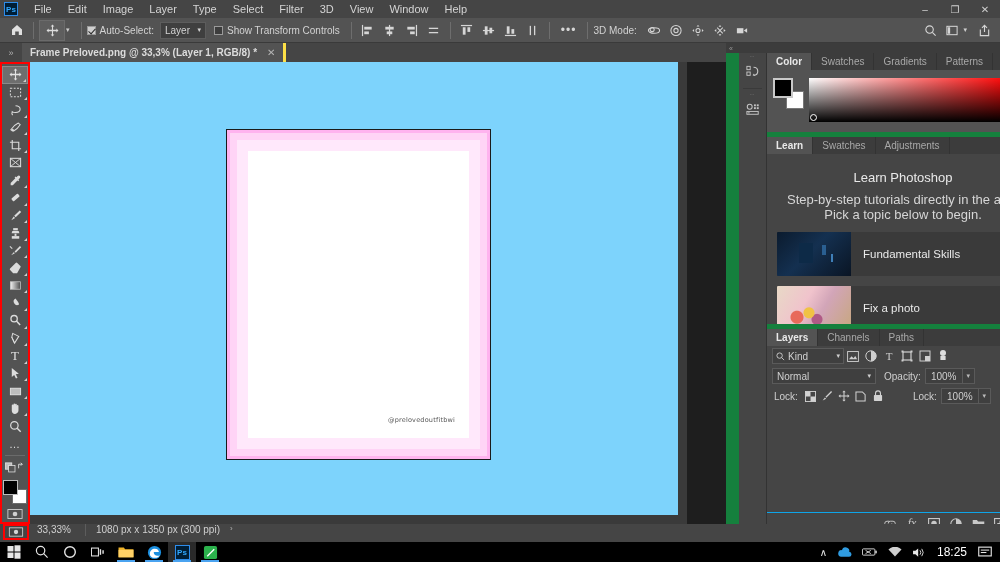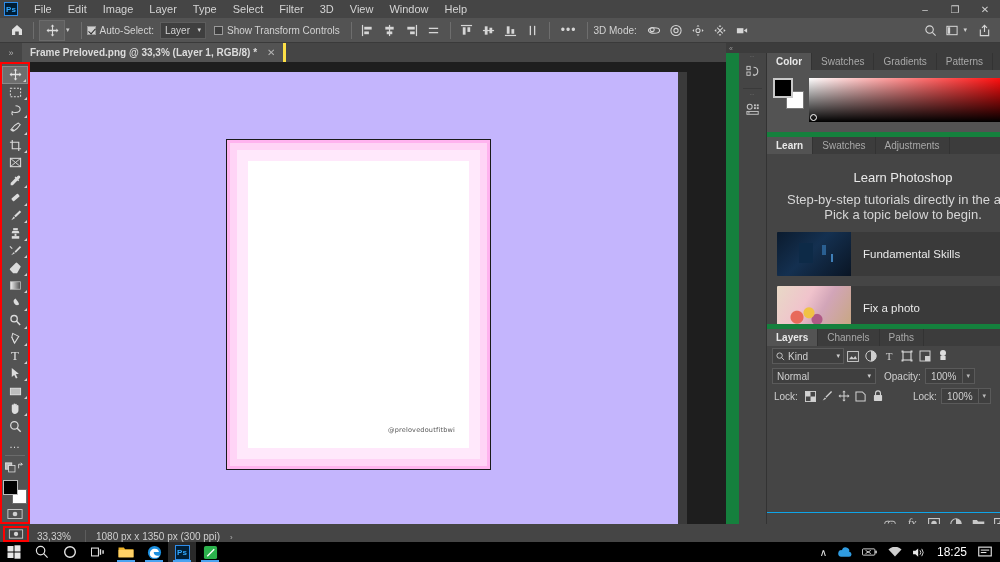--- a/index.html
+++ b/index.html
@@ -97,22 +97,22 @@
     border-left:3px solid transparent; border-bottom:3px solid #cfcfcf;
   }
   .tool-sep { width:20px; height:1px; background:#6b6b6b; margin:2px 0; }
   .swatches { position:relative; width:26px; height:26px; margin-top:4px; }
   .sw-fg { position:absolute; left:1px; top:1px; width:15px; height:15px; background:#000; border:1px solid #bdbdbd; }
   .sw-bg { position:absolute; left:10px; top:10px; width:15px; height:15px; background:#fff; border:1px solid #6d6d6d; }
   .qmask { width:22px; height:16px; display:flex; align-items:center; justify-content:center; margin-top:4px; }
 
   
   .canvas-area {
-    position:absolute; top:72px; left:30px; width:657px; height:462px;
-    background:#c4b5fd;
+    position:absolute; top:62px; left:30px; width:657px; height:462px;
+    background:#7dd3fc;
   }
   .artboard {
     position:absolute; left:197px; top:68px; width:263px; height:329px;
     background:#ffffff;
     box-shadow:0 0 0 1px #1a1a1a;
   }
   .frame-outer { position:absolute; inset:0; background:#ffb3ef; }
   .frame-mid { position:absolute; inset:3px; background:#ffd4f6; }
   .frame-in2 { position:absolute; inset:7px; background:#ffe8fb; }
   .frame-white { position:absolute; inset:11px; background:#ffffff; }
@@ -250,21 +250,21 @@
   .layers-footer {
     position:absolute; bottom:0; left:0; width:272px; height:22px;
     background:#454545; display:flex; align-items:center; justify-content:flex-end;
     padding-right:6px; border-top:1px solid #0ea5e9;
   }
   .lf-ico { width:22px; height:20px; display:flex; align-items:center; justify-content:center; color:#c8c8c8; font-size:11px; }
 
   
   .statusbar {
     position:absolute; top:524px; left:0; width:1000px; height:18px;
-    background:#454545; display:flex; align-items:flex-end; font-size:10px; color:#cfcfcf;
+    background:#454545; display:flex; align-items:flex-start; font-size:10px; color:#cfcfcf;
   }
   .sb-qm { width:26px; height:16px; margin-left:3px; border:2px solid #ff0000;
     display:flex; align-items:center; justify-content:center; color:#d4d4d4; font-size:10px; }
   .sb-zoom { width:56px; padding-left:8px; }
   .sb-sep { width:1px; height:12px; background:#5d5d5d; }
   .sb-size { padding:0 10px; }
   .sb-arrow { font-size:8px; color:#b5b5b5; }
 
   
   .taskbar {

